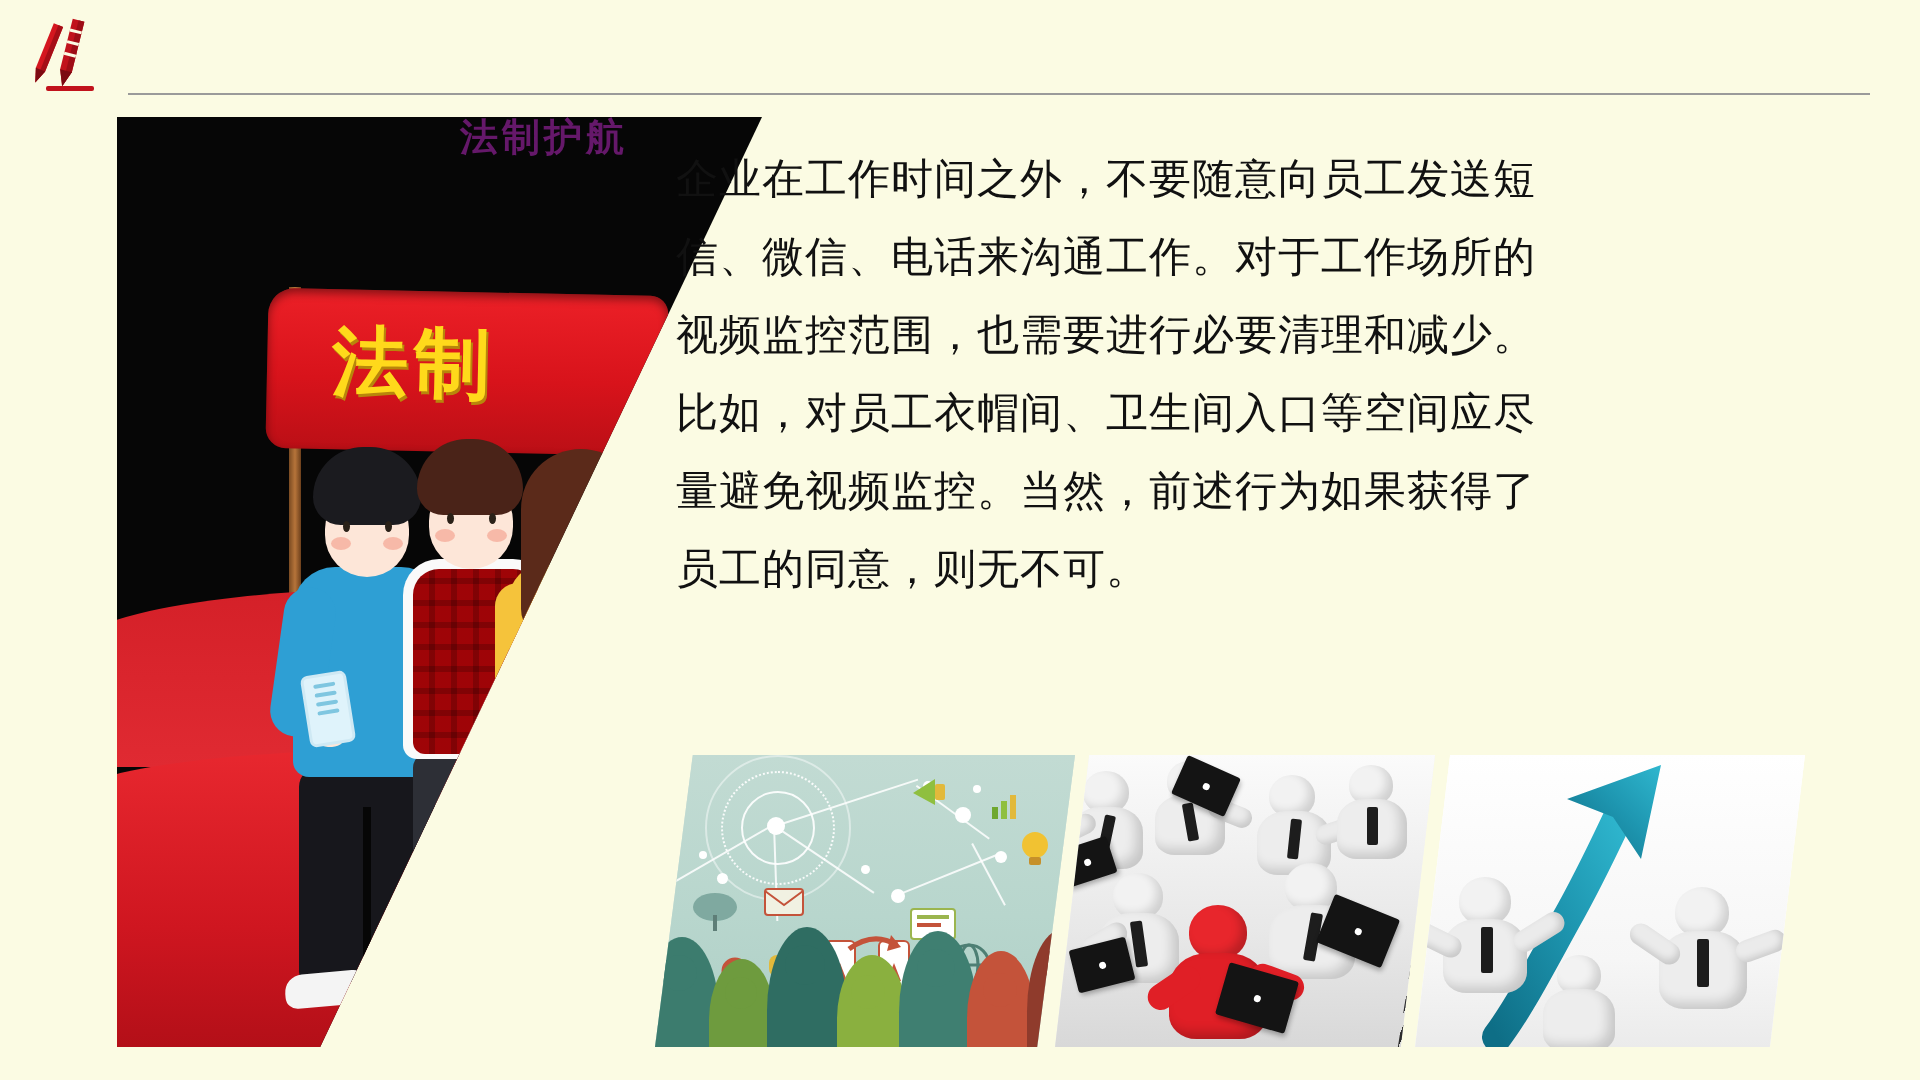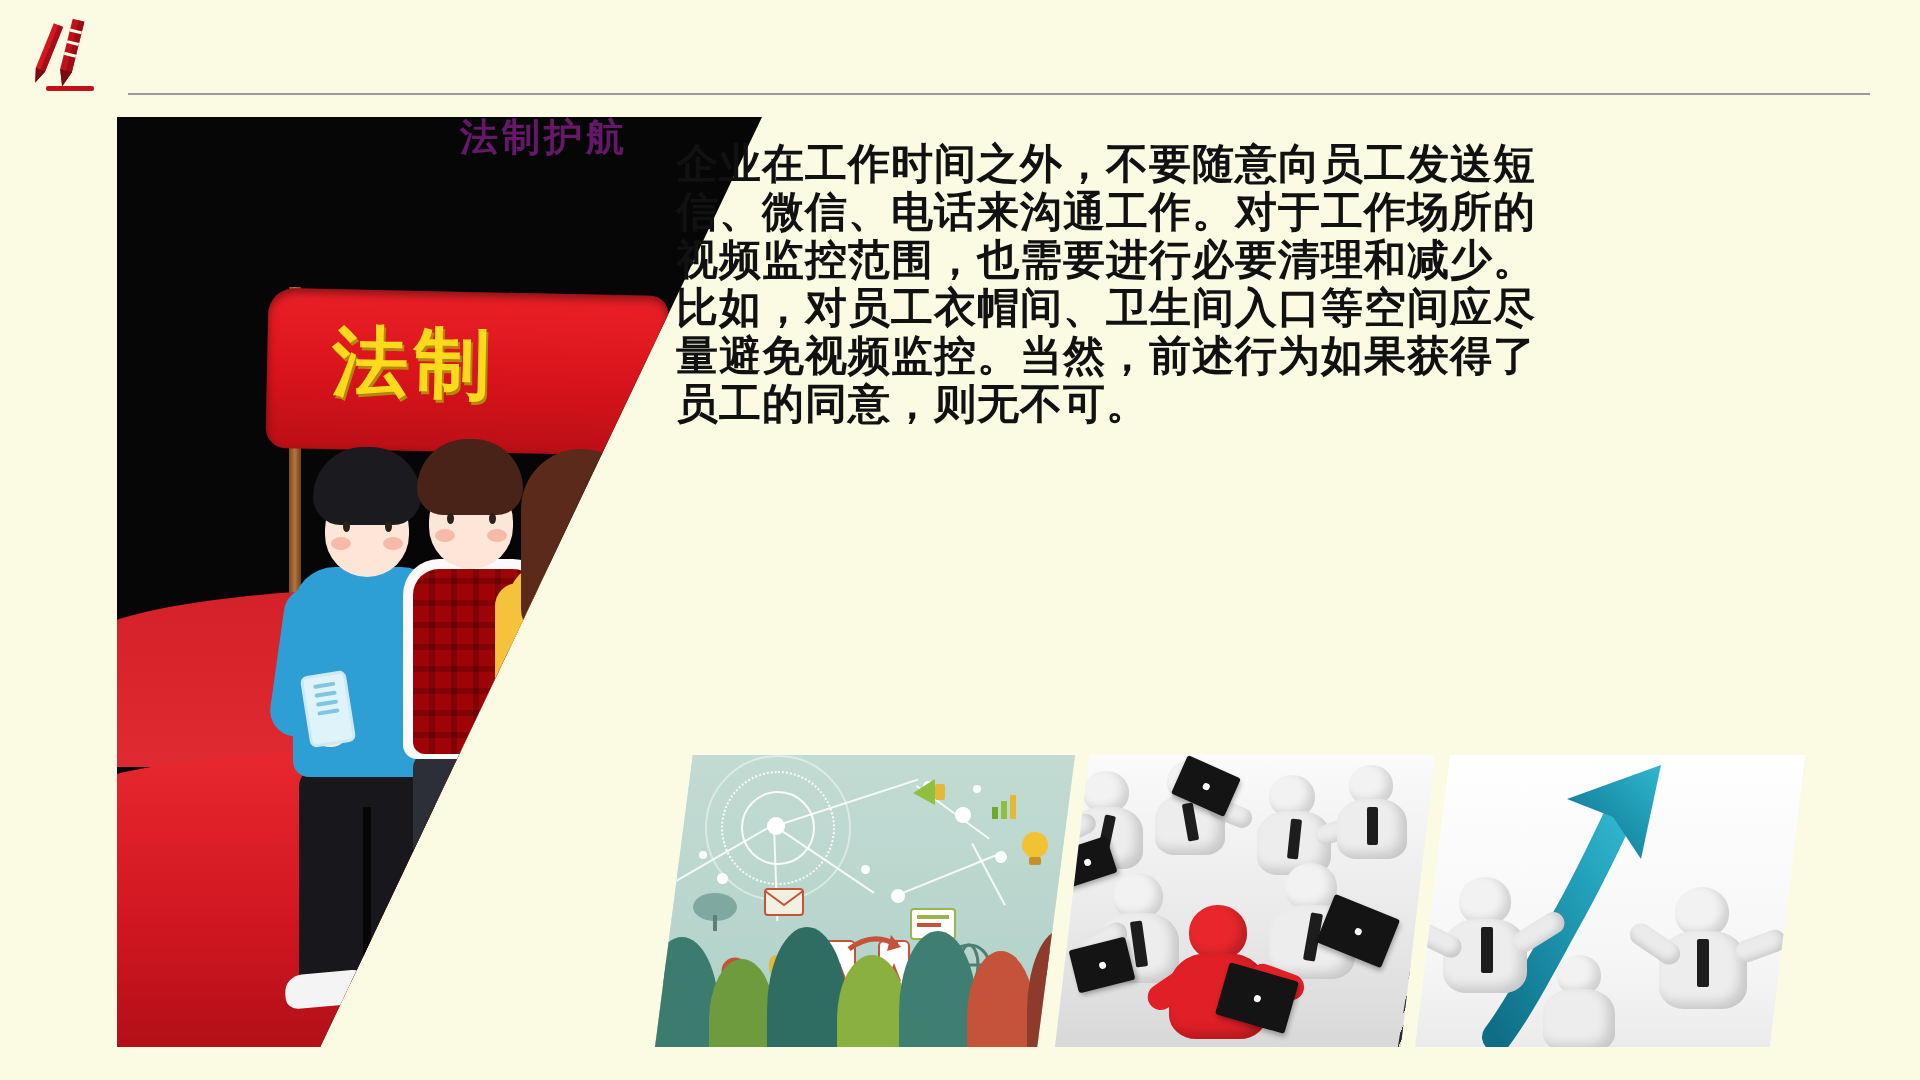--- a/index.html
+++ b/index.html
@@ -112,22 +112,22 @@
   .p3-shoeR{position:absolute;left:470px;top:806px;width:42px;height:32px;background:#D81F26;border-radius:14px 14px 8px 8px;}
   
   #watermark{
     position:absolute;left:460px;top:112px;
     font-size:38px;font-weight:bold;color:#701a75;
     letter-spacing:4px;opacity:.9;white-space:nowrap;
   }
   
   #body-text{
     position:absolute;left:676px;top:140px;width:860px;
-    font-size:42px;font-weight:bold;color:#111111;
-    line-height:48px;letter-spacing:1px;
+    font-size:42px;font-weight:normal;color:#111111;
+    line-height:78px;letter-spacing:1px;
     text-align:justify;text-align-last:left;
   }
   #body-text p{margin:0;}
   
   .thumb{
     position:absolute;top:755px;height:292px;overflow:hidden;
     -webkit-clip-path:polygon(9% 0,100% 0,91% 100%,0 100%);
     clip-path:polygon(9% 0,100% 0,91% 100%,0 100%);
   }
   #thumb-network{left:655px;width:420px;background:#cfe0d8;}

